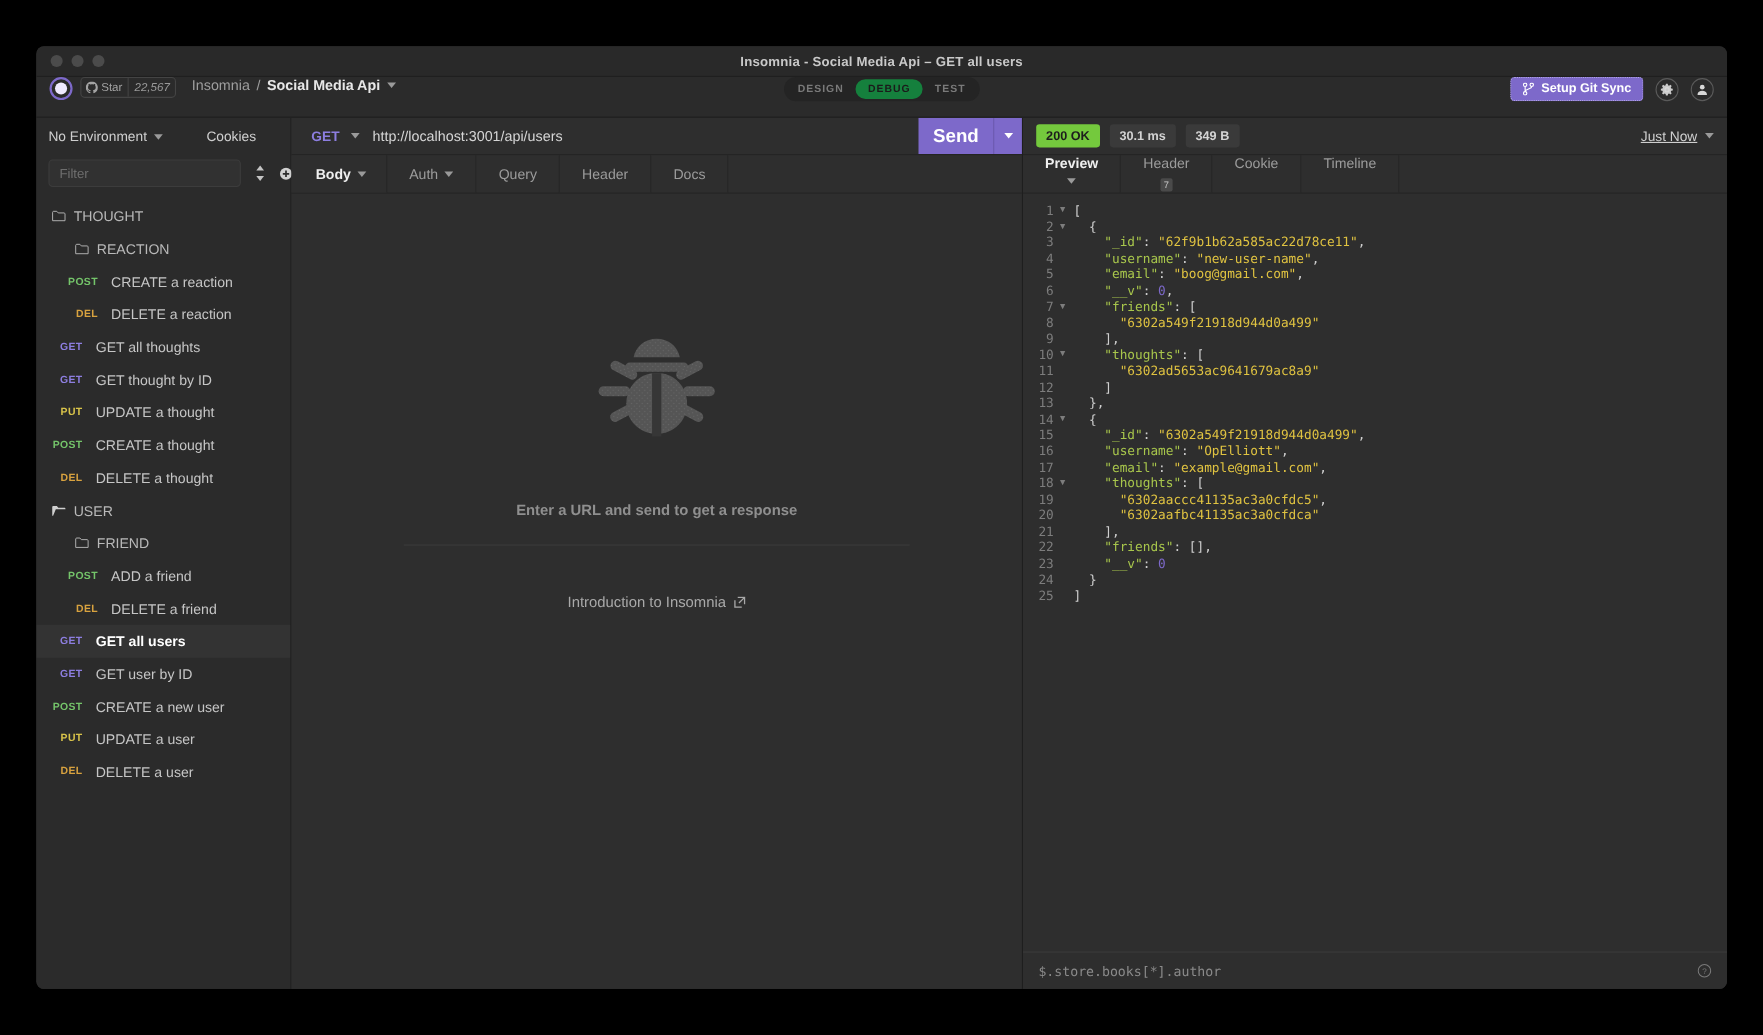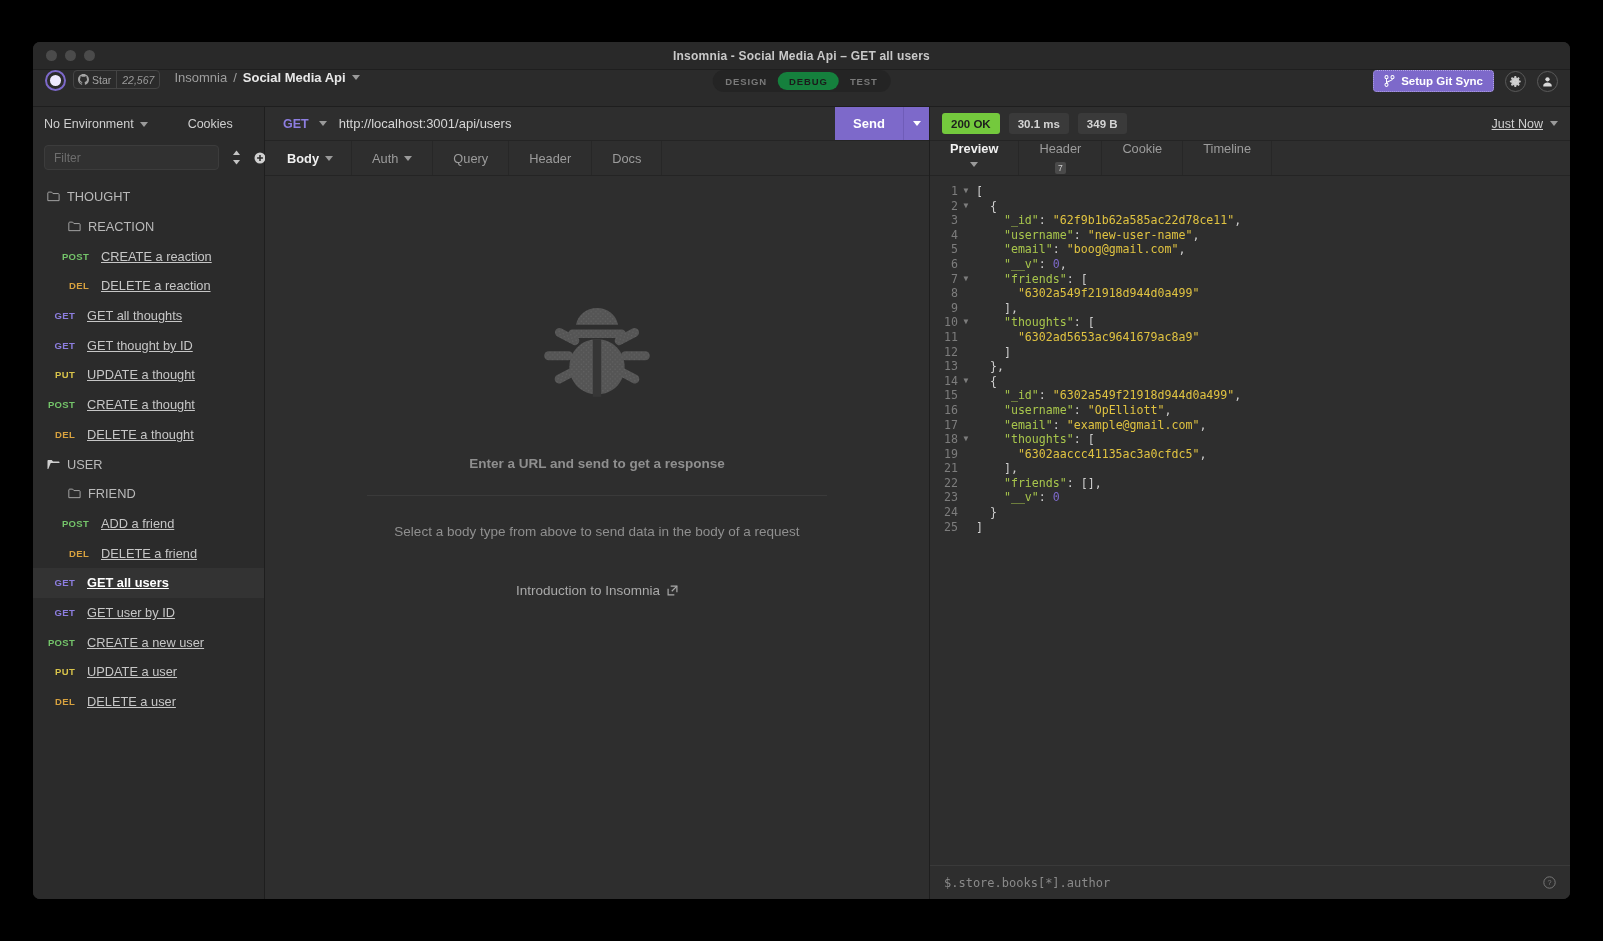--- a/index.html
+++ b/index.html
@@ -145,21 +145,21 @@
   .row.folder.lvl0 { padding-left: 14px; }
   .row.folder.lvl1 { padding-left: 35px; }
   .row.selected { background: #333333; }
   .row.selected .label { color: #ffffff; font-weight: bold; }
   .method {
     font-size: 9.5px; font-weight: bold; letter-spacing: .3px;
     text-align: right; flex: 0 0 auto;
   }
   .row.lvlA .method { width: 56px; }   
   .row.lvlB .method { width: 42px; }   
-  .label { margin-left: 12px; text-decoration: underline; }
+  .label { margin-left: 12px; }
   .m-get  { color: #8d7ee0; }
   .m-post { color: #74c46a; }
   .m-put  { color: #d8c34a; }
   .m-del  { color: #d8a23f; }
 
   
   .reqpane {
     flex: 1; min-width: 0; display: flex; flex-direction: column;
     background: #2e2e2e; border-right: 1px solid #1e1e1e;
   }
@@ -172,21 +172,21 @@
     display: flex; align-items: center; gap: 10px;
     padding: 0 12px 0 18px; font-size: 12.5px;
     color: #8d7ee0; font-weight: bold;
   }
   .url-text {
     flex: 1; display: flex; align-items: center;
     font-size: 13px; color: #d6d6d6;
   }
   .send-btn {
     background: #7d69ca; color: #fff; font-weight: bold;
-    font-size: 13px; width: 68px;
+    font-size: 17px; width: 68px;
     display: flex; align-items: center; justify-content: center;
   }
   .send-caret {
     background: #7d69ca; width: 26px;
     display: flex; align-items: center; justify-content: center;
     border-left: 1px solid #6f5cb8;
   }
   .tabs {
     height: 35px; flex: 0 0 35px; display: flex;
     border-bottom: 1px solid #242424;
@@ -508,21 +508,20 @@
             <rect x="6" y="46" width="24" height="7.5" rx="3.75"></rect>
             <rect x="70" y="46" width="24" height="7.5" rx="3.75"></rect>
             <rect x="14" y="62" width="22" height="7.5" rx="3.75" transform="rotate(-28 25 66)"></rect>
             <rect x="64" y="62" width="22" height="7.5" rx="3.75" transform="rotate(28 75 66)"></rect>
             <path d="M50 36c-13 0-23 10-23 23s10 23 23 23 23-10 23-23-10-23-23-23z"></path>
           </g>
           <rect x="46.5" y="36" width="7" height="48" fill="#3b3b3b"></rect>
         </svg>
         <div class="empty-title">Enter a URL and send to get a response</div>
         <div class="empty-divider"></div>
-        <div class="empty-sub">Select a body type from above to send data in the body of a request</div>
         <div class="empty-link">
           <span>Introduction to Insomnia</span>
           <svg width="11" height="11" viewBox="0 0 12 12">
             <path d="M4 1.2h6.8v6.8" fill="none" stroke="#a9a9a9" stroke-width="1.3"></path>
             <path d="M10.8 1.2 5.2 6.8" fill="none" stroke="#a9a9a9" stroke-width="1.3"></path>
             <path d="M8 10.8H1.2V4" fill="none" stroke="#a9a9a9" stroke-width="1.3"></path>
           </svg>
         </div>
       </div>
     </div>
@@ -566,20 +565,21 @@
             <div class="cline"><span class="gutter">10</span><span class="fold">▼</span><span class="ctext">    <span class="k">"thoughts"</span><span class="p">: </span><span class="p">[</span></span></div>
             <div class="cline"><span class="gutter">11</span><span class="fold"></span><span class="ctext">      <span class="s">"6302ad5653ac9641679ac8a9"</span></span></div>
             <div class="cline"><span class="gutter">12</span><span class="fold"></span><span class="ctext">    <span class="p">]</span></span></div>
             <div class="cline"><span class="gutter">13</span><span class="fold"></span><span class="ctext">  <span class="p">},</span></span></div>
             <div class="cline"><span class="gutter">14</span><span class="fold">▼</span><span class="ctext">  <span class="p">{</span></span></div>
             <div class="cline"><span class="gutter">15</span><span class="fold"></span><span class="ctext">    <span class="k">"_id"</span><span class="p">: </span><span class="s">"6302a549f21918d944d0a499"</span><span class="p">,</span></span></div>
             <div class="cline"><span class="gutter">16</span><span class="fold"></span><span class="ctext">    <span class="k">"username"</span><span class="p">: </span><span class="s">"OpElliott"</span><span class="p">,</span></span></div>
             <div class="cline"><span class="gutter">17</span><span class="fold"></span><span class="ctext">    <span class="k">"email"</span><span class="p">: </span><span class="s">"example@gmail.com"</span><span class="p">,</span></span></div>
             <div class="cline"><span class="gutter">18</span><span class="fold">▼</span><span class="ctext">    <span class="k">"thoughts"</span><span class="p">: </span><span class="p">[</span></span></div>
             <div class="cline"><span class="gutter">19</span><span class="fold"></span><span class="ctext">      <span class="s">"6302aaccc41135ac3a0cfdc5"</span><span class="p">,</span></span></div>
+            <div class="cline"><span class="gutter">20</span><span class="fold"></span><span class="ctext">      <span class="s">"6302aafbc41135ac3a0cfdca"</span></span></div>
             <div class="cline"><span class="gutter">21</span><span class="fold"></span><span class="ctext">    <span class="p">],</span></span></div>
             <div class="cline"><span class="gutter">22</span><span class="fold"></span><span class="ctext">    <span class="k">"friends"</span><span class="p">: </span><span class="p">[],</span></span></div>
             <div class="cline"><span class="gutter">23</span><span class="fold"></span><span class="ctext">    <span class="k">"__v"</span><span class="p">: </span><span class="n">0</span></span></div>
             <div class="cline"><span class="gutter">24</span><span class="fold"></span><span class="ctext">  <span class="p">}</span></span></div>
             <div class="cline"><span class="gutter">25</span><span class="fold"></span><span class="ctext"><span class="p">]</span></span></div>
           </div>
       <div class="filterbar">
         <input placeholder="$.store.books[*].author" style="">
         <svg width="13" height="13" viewBox="0 0 16 16">
           <circle cx="8" cy="8" r="7" fill="none" stroke="#7a7a7a" stroke-width="1.2"></circle>

